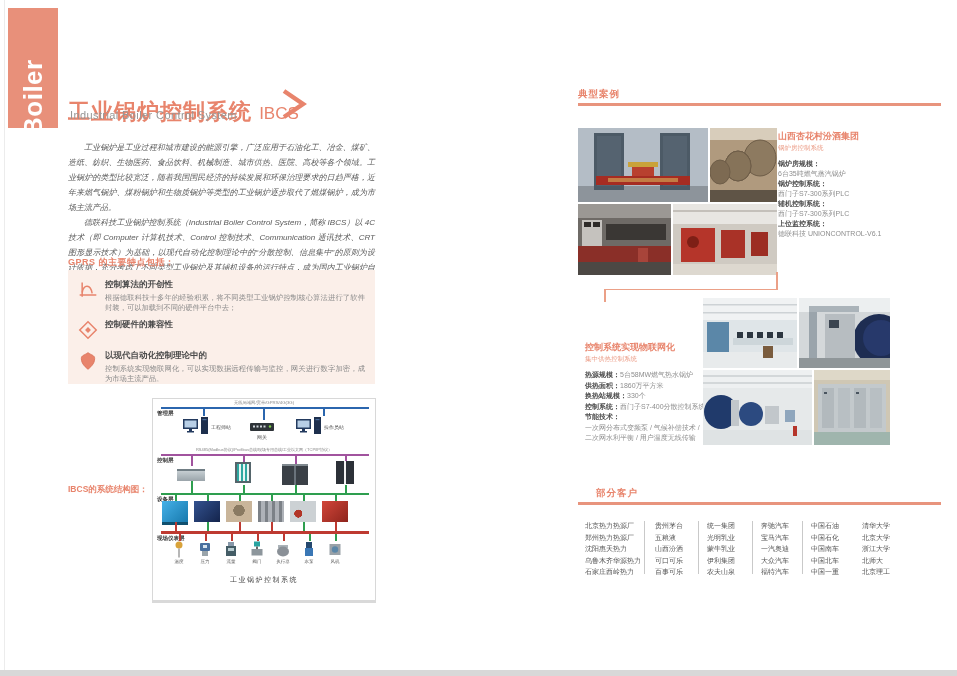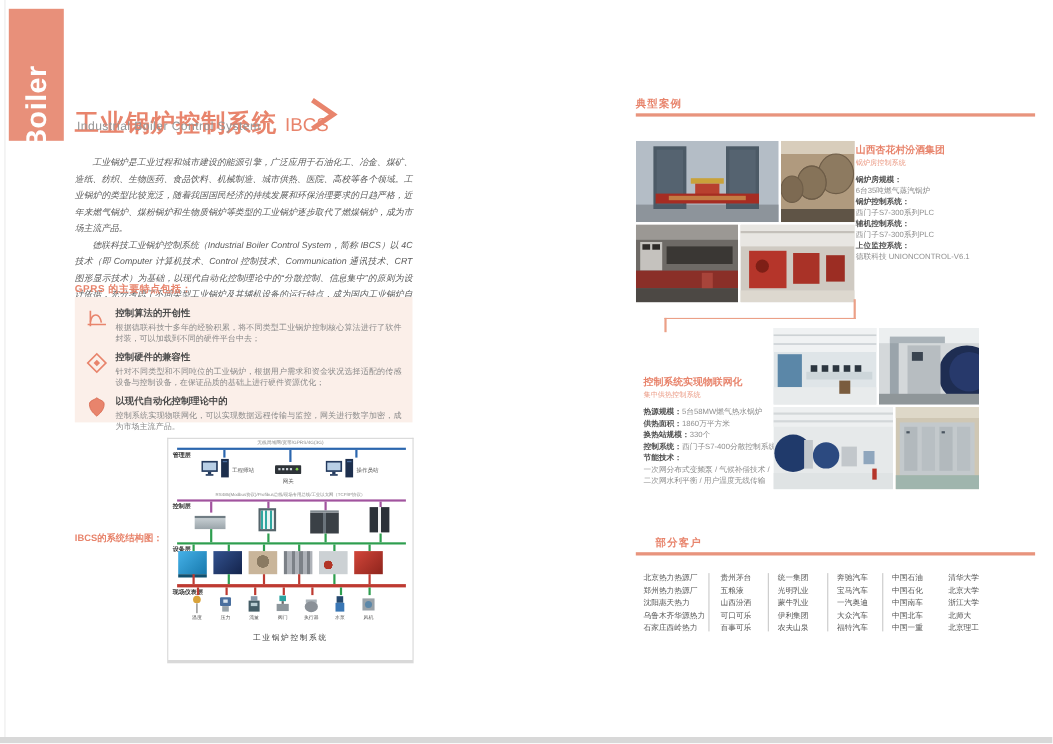--- a/index.html
+++ b/index.html
@@ -96,21 +96,20 @@
     </div>
     <div class="feat-item">
       <div class="feat-ico">
         <svg width="20" height="20" viewBox="0 0 24 24">
             <rect x="5" y="5" width="14" height="14" transform="rotate(45 12 12)" fill="none" stroke="#e8846c" stroke-width="1.8"></rect>
             <rect x="9.5" y="9.5" width="5" height="5" transform="rotate(45 12 12)" fill="#e8846c"></rect>
           </svg>
       </div>
       <div>
         <div class="feat-title">控制硬件的兼容性</div>
-        <div class="feat-desc">针对不同类型和不同吨位的工业锅炉，根据用户需求和资金状况选择适配的传感设备与控制设备，在保证品质的基础上进行硬件资源优化；</div>
       </div>
     </div>
     <div class="feat-item">
       <div class="feat-ico">
         <svg width="20" height="20" viewBox="0 0 24 24">
             <path d="M12 2 C16 5,20 5,20 9 C20 16,14 20,12 22 C10 20,4 16,4 9 C4 5,8 5,12 2 Z" fill="#e8846c" stroke="#d96f56" stroke-width="1"></path>
           </svg>
       </div>
       <div>
         <div class="feat-title">以现代自动化控制理论中的</div>

